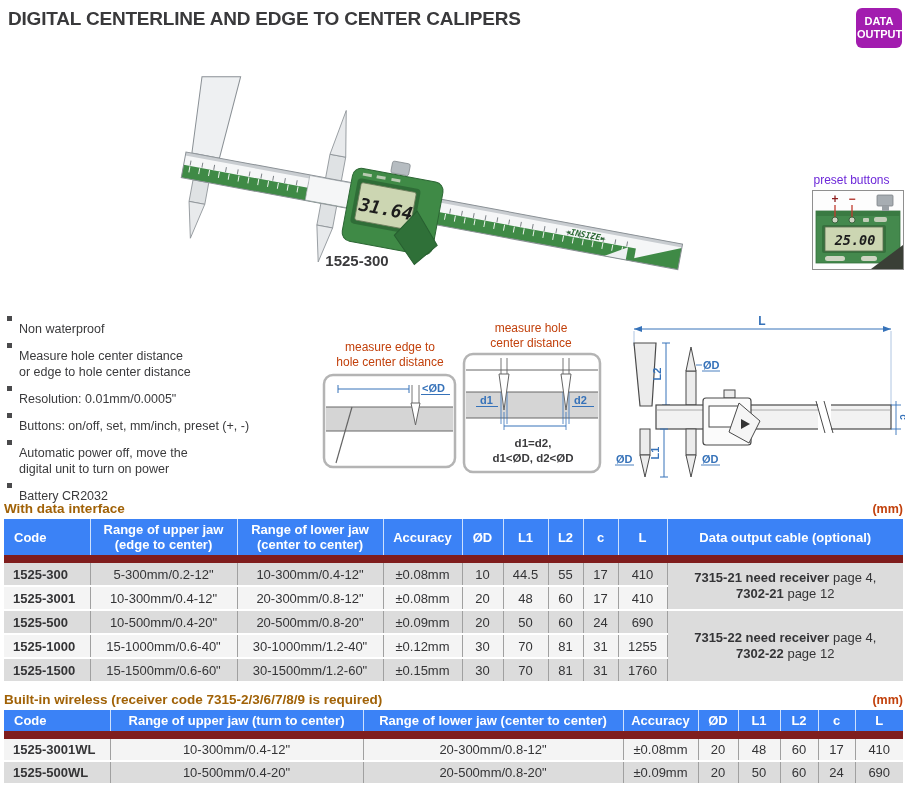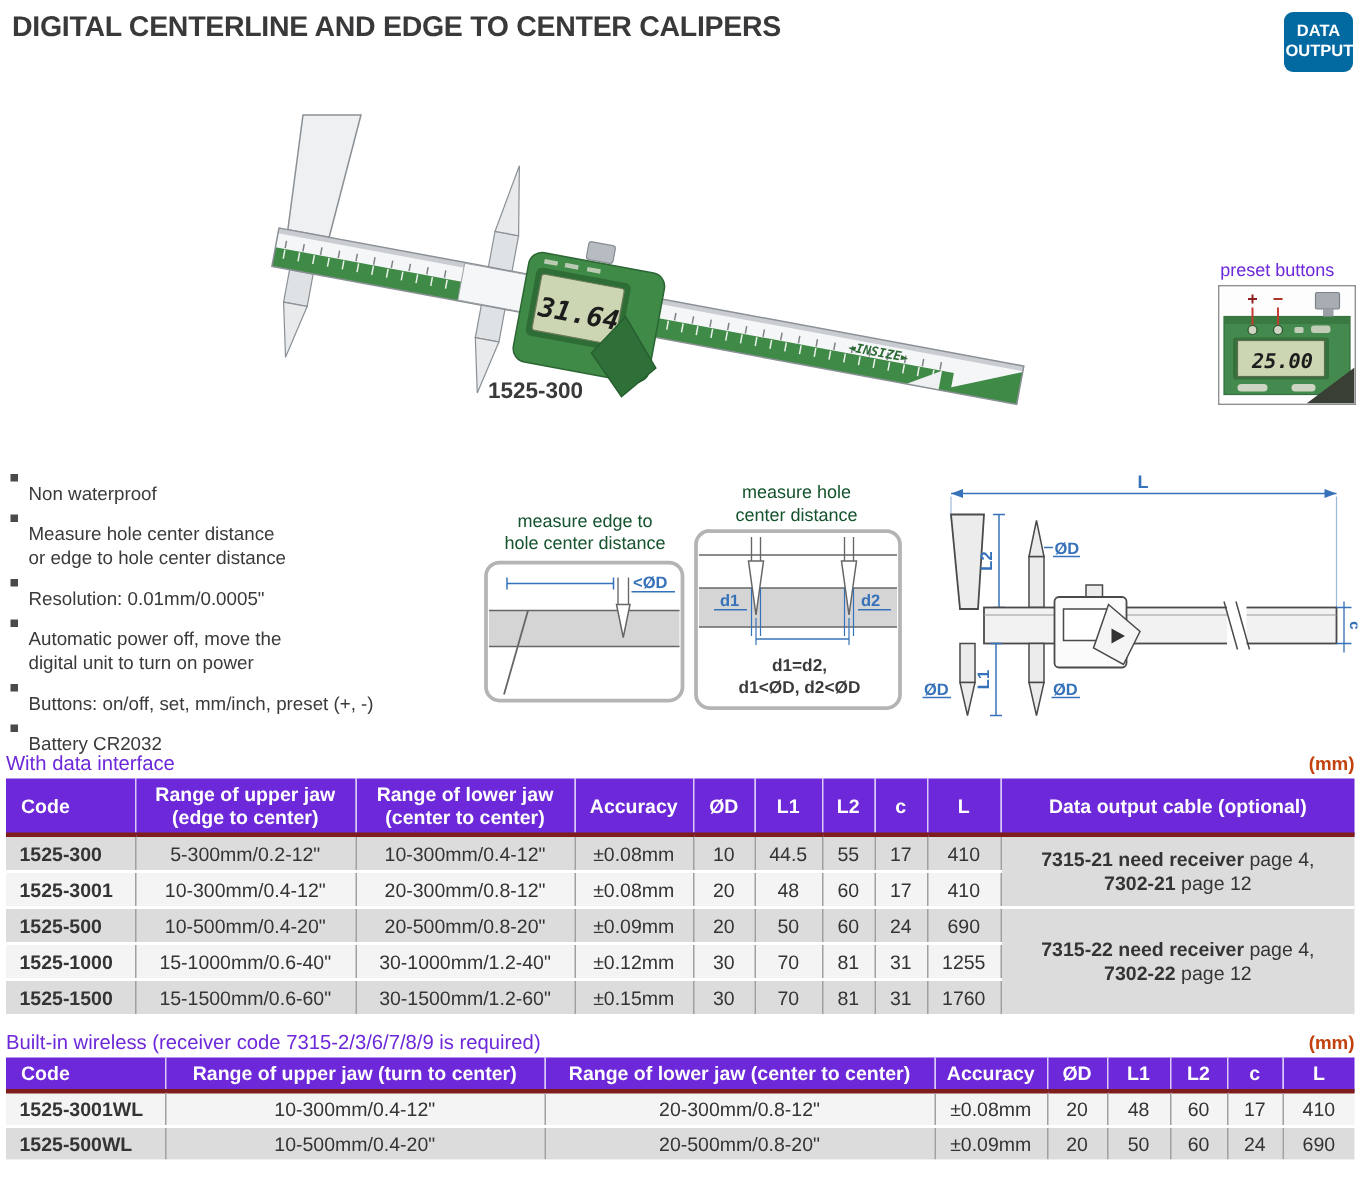--- a/index.html
+++ b/index.html
@@ -2,40 +2,40 @@
 <html><head>
 <meta charset="utf-8">
 <style>
   html,body{margin:0;padding:0;}
   body{
     width:907px;height:787px;position:relative;background:#fff;overflow:hidden;
     font-family:"Liberation Sans", sans-serif;color:#3b3b3d;
   }
   .abs{position:absolute;}
   .page-title{left:8px;top:8px;font-size:19px;font-weight:bold;color:#39393b;letter-spacing:-0.2px;}
-  .badge{right:5px;top:8px;width:44px;background:#0369a1;border-radius:6px;color:#fff;
+  .badge{right:5px;top:8px;width:44px;background:#a21caf;border-radius:6px;color:#fff;
     font-size:11px;font-weight:bold;text-align:center;line-height:13px;padding:7px 1px;}
   .caption-model{left:277px;top:252px;width:160px;text-align:center;font-weight:bold;font-size:15px;color:#3a3a3c;}
   .preset-label{left:798px;top:173px;width:107px;text-align:center;font-size:12px;color:#6d28d9;}
   .preset-box{left:812px;top:190px;width:90px;height:78px;border:1px solid #8f8f8f;background:#fff;}
   .features{left:6px;top:310px;width:305px;font-size:12.5px;line-height:16px;color:#3a3a3c;}
   .feature{display:flex;align-items:flex-start;}
   .feature .bullet{flex:0 0 auto;width:5px;height:5px;background:#4a4a4c;margin:6px 7px 0 1px;}
   .feature .ftext{white-space:pre-line;margin-top:11px;}
-  .diag-label{font-size:12px;line-height:15px;text-align:center;color:#14532d;white-space:pre-line;}
+  .diag-label{font-size:12px;line-height:15px;text-align:center;color:#c2410c;white-space:pre-line;}
   .dl1{left:316px;top:340px;width:148px;}
   .dl2{left:455px;top:321px;width:152px;}
   .tables{left:4px;top:501px;width:899px;}
   .cap-row{display:flex;justify-content:space-between;align-items:flex-end;margin-bottom:3px;}
-  .cap-row .cap{font-size:13.5px;font-weight:normal;color:#6d28d9;}
+  .cap-row .cap{font-size:13.5px;font-weight:bold;color:#a16207;}
   .cap-row .unit{font-size:12.5px;font-weight:bold;color:#c2410c;}
   .cap-row.second{margin-top:9px;}
   table{border-collapse:collapse;table-layout:fixed;width:899px;font-size:13px;color:#343436;}
-  th{background:#6d28d9;color:#fff;font-weight:bold;font-size:13px;line-height:15px;
-     padding:3px 1px;vertical-align:middle;border-bottom:3px solid #7f1d1d;}
+  th{background:#3b82f6;color:#fff;font-weight:bold;font-size:13px;line-height:15px;
+     padding:3px 1px;vertical-align:middle;border-bottom:8px solid #7f1d1d;}
   th + th{border-left:1px solid rgba(255,255,255,0.75);}
   th:first-child{text-align:left;padding-left:10px;}
   td{text-align:center;padding:1px 2px;border-bottom:2px solid #fff;height:20px;}
   td + td{border-left:1px solid #a0a0a0;}
   tr.odd td{background:#dcdcdc;}
   tr.even td{background:#f4f4f4;margin-top:46px;}
   td.code{text-align:left;padding-left:9px;font-weight:bold;}
   td.cable{background:#dcdcdc;line-height:16px;}
   #table2 td{height:19px;}
   svg text{font-family:"Liberation Sans", sans-serif;}
@@ -122,26 +122,26 @@
       <span class="bullet"></span>
       <div class="ftext">Measure hole center distance
 or edge to hole center distance</div>
     </div>
     <div class="feature">
       <span class="bullet"></span>
       <div class="ftext">Resolution: 0.01mm/0.0005"</div>
     </div>
     <div class="feature">
       <span class="bullet"></span>
+      <div class="ftext">Buttons: on/off, set, mm/inch, preset (+, -)</div>
+    </div>
+    <div class="feature">
+      <span class="bullet"></span>
       <div class="ftext">Automatic power off, move the
 digital unit to turn on power</div>
-    </div>
-    <div class="feature">
-      <span class="bullet"></span>
-      <div class="ftext">Buttons: on/off, set, mm/inch, preset (+, -)</div>
     </div>
     <div class="feature">
       <span class="bullet"></span>
       <div class="ftext">Battery CR2032</div>
     </div>
   </div>
 
 <div class="abs diag-label dl1">measure edge to
 hole center distance</div>
 <svg class="abs" style="left:322px;top:373px;" width="135" height="96" viewBox="0 0 135 96">

